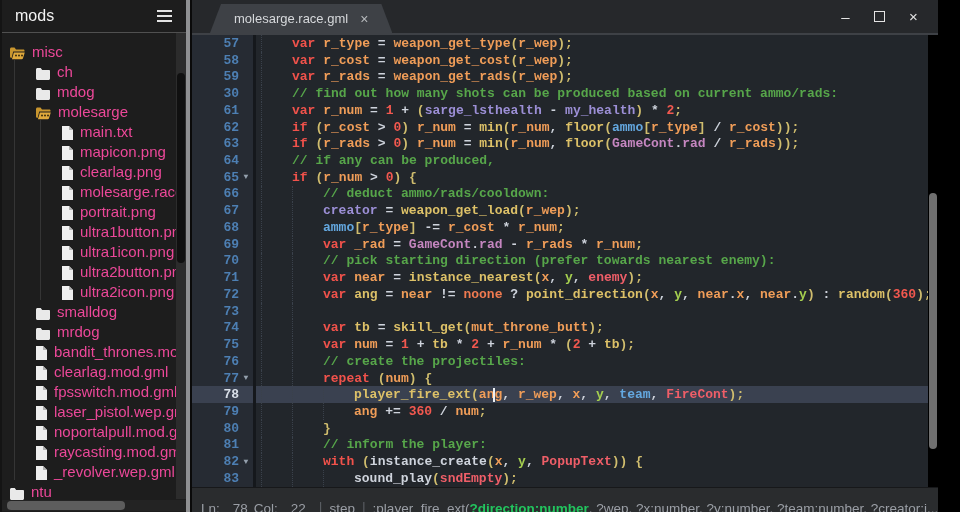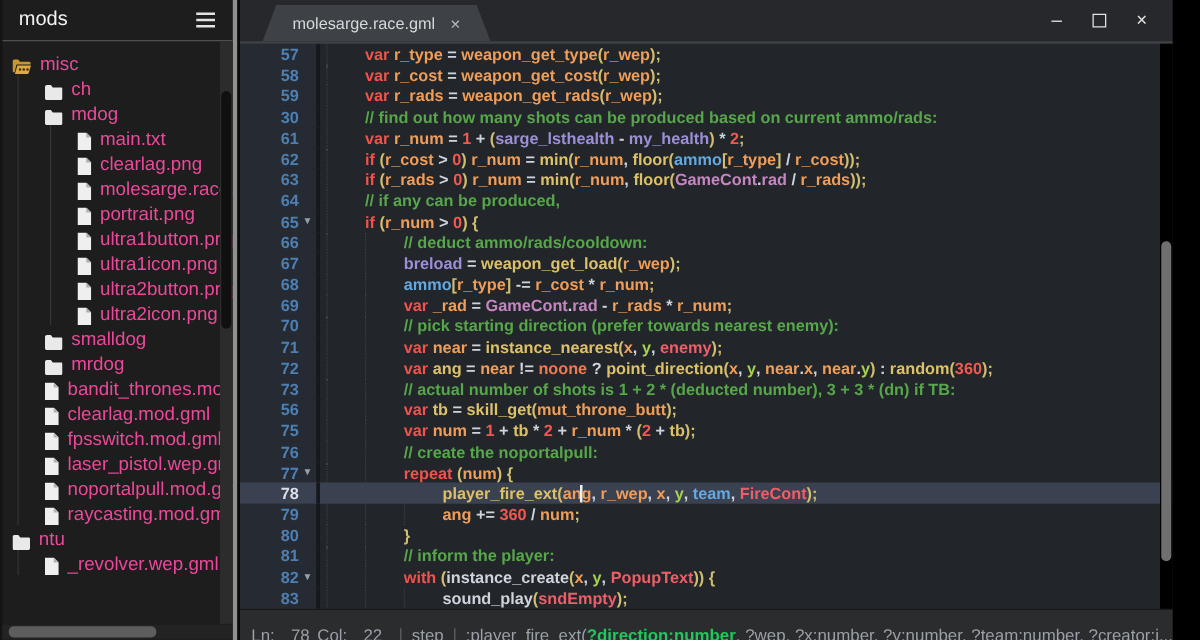--- a/index.html
+++ b/index.html
@@ -33,21 +33,21 @@
   .titlebar { height:35px; flex:0 0 35px; background:#26282b; border-bottom:2px solid #3e4146; display:flex; align-items:flex-end; }
   .tab { margin-left:18px; height:29px; padding:0 24px; background:#3e4146; color:#d6d8db; font-size:13px;
          display:flex; align-items:center; gap:12px; clip-path:polygon(11px 0, calc(100% - 11px) 0, 100% 100%, 0 100%); cursor:pointer; }
   .tab .close { color:#b7babd; font-size:14px; cursor:pointer; }
   .win-controls { margin-left:auto; display:flex; align-items:center; align-self:center; padding-right:8px; }
   .winbtn { width:34px; height:28px; display:flex; align-items:center; justify-content:center; color:#e4e4e4; cursor:pointer; font-size:15px; }
   .winbtn .box { width:11px; height:11px; border:1.5px solid #e4e4e4; display:block; }
 
   
   .editor { flex:1; position:relative; overflow:hidden;
-            font-family:Liberation Sans, sans-serif; font-size:13px; font-weight:600; }
+            font-family:Liberation Mono, monospace; font-size:13px; font-weight:600; }
   .line { display:flex; height:16.74px; align-items:center; }
   .line.current { background:var(--cl-bg,#3a4150); }
   .gut { width:64px; flex:0 0 64px; height:100%; background:var(--gut-bg,#262b33); border-right:3px solid #15181c;
          display:flex; align-items:center; color:var(--c-ln,#4d7fb3); }
   .line.current .gut { background:var(--cl-bg,#3a4150); color:#d9dfe8; }
   .lnum { flex:1; text-align:right; }
   .foldslot { width:14px; flex:0 0 14px; text-align:center; font-size:8px; color:#94a0ad; line-height:1; }
   .codeln { flex:1; height:100%; display:flex; align-items:center; white-space:pre; padding-left:5px; overflow:hidden; }
   .iu { display:inline-block; width:31px; height:100%; border-left:1px dotted #3a414b; flex:0 0 31px; }
   .cursor { display:inline-block; width:2px; height:14px; background:#eceff2; margin:0 -1px; vertical-align:middle; }
@@ -112,28 +112,52 @@
           <span class="tind"></span>
           <span class="ticon">
             <svg width="14" height="12" viewBox="0 0 14 12">
               <path d="M0 1.5C0 .7.7 0 1.5 0h3.2L6.2 2H13c.6 0 1 .5 1 1v7.5c0 .8-.7 1.5-1.5 1.5h-11C.7 12 0 11.3 0 10.5z" fill="#e9e9e9"></path>
             </svg>
           </span>
           <span>mdog</span>
         </div>
         <div class="trow">
           <span class="tind"></span>
+          <span class="ticon">
+            <svg width="15" height="13" viewBox="0 0 15 13">
+              <path d="M0 2C0 1.2.7.5 1.5.5h3L6 2.4h7.3c.7 0 1.2.5 1.2 1.2v1H3.2L1.6 11H1.4C.6 11 0 10.4 0 9.6z" fill="#c9962e"></path>
+              <path d="M3.9 5.4h10.9L13 11.2c-.2.6-.7 1-1.3 1H1.9z" fill="#e0a93c"></path>
+              <circle cx="6" cy="8.6" r="1" fill="#3a2d10"></circle>
+              <circle cx="9" cy="8.6" r="1" fill="#3a2d10"></circle>
+              <circle cx="12" cy="8.6" r="1" fill="#3a2d10"></circle>
+            </svg>
+          </span>
+          <span>molesarge</span>
+        </div>
+        <div class="trow">
+          <span class="tind"></span>
           <span class="tind"></span>
           <span class="ticon">
             <svg width="11" height="14" viewBox="0 0 11 14">
               <path d="M0 0h7l4 4v10H0z" fill="#efefef"></path>
               <path d="M7 0l4 4H7z" fill="#b0b0b0"></path>
             </svg>
           </span>
           <span>main.txt</span>
+        </div>
+        <div class="trow">
+          <span class="tind"></span>
+          <span class="tind"></span>
+          <span class="ticon">
+            <svg width="11" height="14" viewBox="0 0 11 14">
+              <path d="M0 0h7l4 4v10H0z" fill="#efefef"></path>
+              <path d="M7 0l4 4H7z" fill="#b0b0b0"></path>
+            </svg>
+          </span>
+          <span>mapicon.png</span>
         </div>
         <div class="trow">
           <span class="tind"></span>
           <span class="tind"></span>
           <span class="ticon">
             <svg width="11" height="14" viewBox="0 0 11 14">
               <path d="M0 0h7l4 4v10H0z" fill="#efefef"></path>
               <path d="M7 0l4 4H7z" fill="#b0b0b0"></path>
             </svg>
           </span>
@@ -277,36 +301,36 @@
           <span class="tind"></span>
           <span class="ticon">
             <svg width="11" height="14" viewBox="0 0 11 14">
               <path d="M0 0h7l4 4v10H0z" fill="#efefef"></path>
               <path d="M7 0l4 4H7z" fill="#b0b0b0"></path>
             </svg>
           </span>
           <span>raycasting.mod.gml</span>
         </div>
         <div class="trow">
+          <span class="tind"></span>
+          <span class="ticon">
+            <svg width="11" height="14" viewBox="0 0 11 14">
+              <path d="M0 0h7l4 4v10H0z" fill="#efefef"></path>
+              <path d="M7 0l4 4H7z" fill="#b0b0b0"></path>
+            </svg>
+          </span>
+          <span>_revolver.wep.gml</span>
+        </div>
+        <div class="trow">
           <span class="ticon">
             <svg width="14" height="12" viewBox="0 0 14 12">
               <path d="M0 1.5C0 .7.7 0 1.5 0h3.2L6.2 2H13c.6 0 1 .5 1 1v7.5c0 .8-.7 1.5-1.5 1.5h-11C.7 12 0 11.3 0 10.5z" fill="#e9e9e9"></path>
             </svg>
           </span>
           <span>ntu</span>
-        </div>
-        <div class="trow">
-          <span class="tind"></span>
-          <span class="ticon">
-            <svg width="11" height="14" viewBox="0 0 11 14">
-              <path d="M0 0h7l4 4v10H0z" fill="#efefef"></path>
-              <path d="M7 0l4 4H7z" fill="#b0b0b0"></path>
-            </svg>
-          </span>
-          <span>_revolver.wep.gml</span>
         </div>
       </div>
     <div class="sb-vscroll">
       <div class="thumb"></div>
     </div>
     <div class="sb-hscroll">
       <div class="thumb"></div>
     </div>
   </div>
 
@@ -400,21 +424,21 @@
             <span class="lnum">66</span>
             <span class="foldslot"></span>
           </span>
           <span class="codeln"><span class="iu"></span><span class="iu"></span><span class="com">// deduct ammo/rads/cooldown:</span></span>
         </div>
         <div class="line">
           <span class="gut">
             <span class="lnum">67</span>
             <span class="foldslot"></span>
           </span>
-          <span class="codeln"><span class="iu"></span><span class="iu"></span><span class="fld">breload</span><span class="op"> = </span><span class="fn">weapon_get_load</span><span class="pn">(</span><span class="loc">r_wep</span><span class="pn">);</span></span>
+          <span class="codeln"><span class="iu"></span><span class="iu"></span><span class="fld">creator</span><span class="op"> = </span><span class="fn">weapon_get_load</span><span class="pn">(</span><span class="loc">r_wep</span><span class="pn">);</span></span>
         </div>
         <div class="line">
           <span class="gut">
             <span class="lnum">68</span>
             <span class="foldslot"></span>
           </span>
           <span class="codeln"><span class="iu"></span><span class="iu"></span><span class="blu">ammo</span><span class="pn">[</span><span class="loc">r_type</span><span class="pn">]</span><span class="op"> -= </span><span class="loc">r_cost</span><span class="op"> * </span><span class="loc">r_num</span><span class="pn">;</span></span>
         </div>
         <div class="line">
           <span class="gut">
@@ -442,42 +466,42 @@
             <span class="lnum">72</span>
             <span class="foldslot"></span>
           </span>
           <span class="codeln"><span class="iu"></span><span class="iu"></span><span class="kw">var</span><span class="op"> </span><span class="fn">ang</span><span class="op"> = </span><span class="loc">near</span><span class="op"> != </span><span class="cst">noone</span><span class="op"> ? </span><span class="fn">point_direction</span><span class="pn">(</span><span class="loc">x</span><span class="op">, </span><span class="lim">y</span><span class="op">, </span><span class="loc">near</span><span class="op">.</span><span class="loc">x</span><span class="op">, </span><span class="loc">near</span><span class="op">.</span><span class="lim">y</span><span class="pn">)</span><span class="op"> : </span><span class="fn">random</span><span class="pn">(</span><span class="num">360</span><span class="pn">);</span></span>
         </div>
         <div class="line">
           <span class="gut">
             <span class="lnum">73</span>
             <span class="foldslot"></span>
           </span>
-          <span class="codeln"><span class="iu"></span><span class="iu"></span><span class="com">// actual number of shots is 1 + 2 * (deducted number), 3 + 3 * (dn) if TB:</span></span>
-        </div>
-        <div class="line">
-          <span class="gut">
-            <span class="lnum">56</span>
+          <span class="codeln"><span class="iu"></span><span class="iu"></span></span>
+        </div>
+        <div class="line">
+          <span class="gut">
+            <span class="lnum">74</span>
             <span class="foldslot"></span>
           </span>
           <span class="codeln"><span class="iu"></span><span class="iu"></span><span class="kw">var</span><span class="op"> </span><span class="fn">tb</span><span class="op"> = </span><span class="fn">skill_get</span><span class="pn">(</span><span class="loc">mut_throne_butt</span><span class="pn">);</span></span>
         </div>
         <div class="line">
           <span class="gut">
             <span class="lnum">75</span>
             <span class="foldslot"></span>
           </span>
           <span class="codeln"><span class="iu"></span><span class="iu"></span><span class="kw">var</span><span class="op"> </span><span class="loc">num</span><span class="op"> = </span><span class="num">1</span><span class="op"> + </span><span class="fn">tb</span><span class="op"> * </span><span class="num">2</span><span class="op"> + </span><span class="loc">r_num</span><span class="op"> * </span><span class="pn">(</span><span class="num">2</span><span class="op"> + </span><span class="fn">tb</span><span class="pn">);</span></span>
         </div>
         <div class="line">
           <span class="gut">
             <span class="lnum">76</span>
             <span class="foldslot"></span>
           </span>
-          <span class="codeln"><span class="iu"></span><span class="iu"></span><span class="com">// create the noportalpull:</span></span>
+          <span class="codeln"><span class="iu"></span><span class="iu"></span><span class="com">// create the projectiles:</span></span>
         </div>
         <div class="line">
           <span class="gut">
             <span class="lnum">77</span>
             <span class="foldslot">▼</span>
           </span>
           <span class="codeln"><span class="iu"></span><span class="iu"></span><span class="kw">repeat</span><span class="op"> </span><span class="pn">(</span><span class="loc">num</span><span class="pn">)</span><span class="op"> </span><span class="pn">{</span></span>
         </div>
         <div class="line current">
           <span class="gut">

